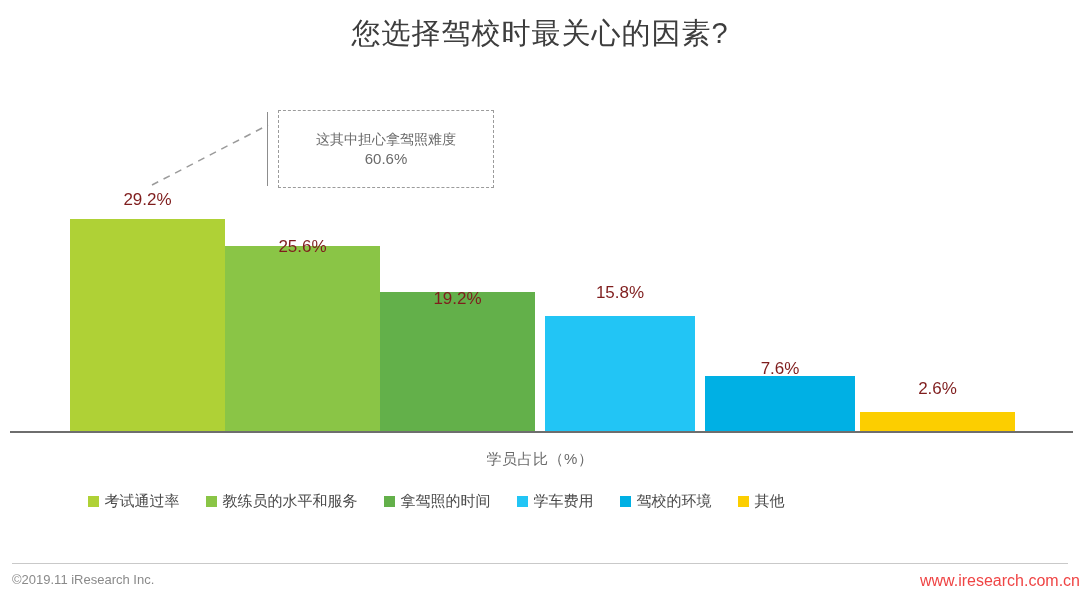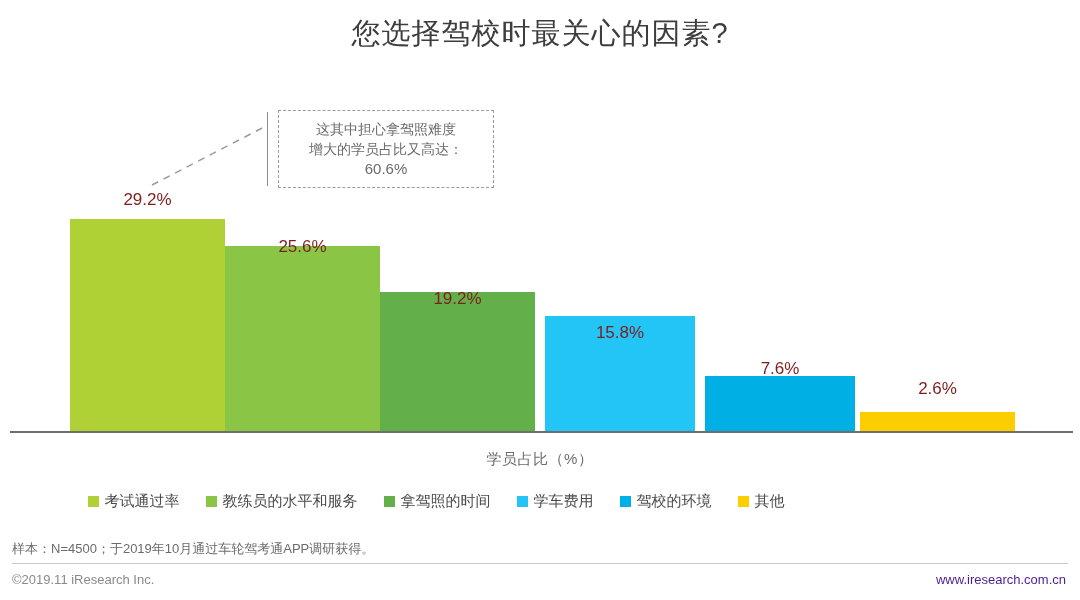--- a/index.html
+++ b/index.html
@@ -122,60 +122,59 @@
   }
   .copyright {
     position: absolute;
     left: 12px; top: 572px;
     font-size: 13px;
     color: #8a8a8a;
     white-space: nowrap;
   }
   .site {
     position: absolute;
-    right: 14px; top: 572px;
-    font-size: 13px;
-    color: #4c1d95;
+    right: 0; top: 572px;
+    font-size: 16px;
+    color: #ef4444;
     white-space: nowrap;
   }
 </style>
 </head>
 <body>
 
 <div id="root">
 
   <div class="title">您选择驾校时最关心的因素?</div>
 
   <div class="plot">
     <div id="bars-layer">
         <div class="bar" style="left: 70px; width: 155px; height: 212px; background: rgb(175, 209, 54);"></div>
         <div class="bar-label" style="left: 70px; top: 190px; width: 155px;">29.2%</div>
         <div class="bar" style="left: 225px; width: 155px; height: 185px; background: rgb(138, 197, 70);"></div>
         <div class="bar-label" style="left: 225px; top: 237px; width: 155px;">25.6%</div>
         <div class="bar" style="left: 380px; width: 155px; height: 139px; background: rgb(99, 176, 74);"></div>
         <div class="bar-label" style="left: 380px; top: 257px; width: 155px; margin-top: 32px;">19.2%</div>
         <div class="bar" style="left: 545px; width: 150px; height: 115px; background: rgb(34, 197, 245);"></div>
-        <div class="bar-label" style="left: 545px; top: 283px; width: 150px; margin-top: 40px;">15.8%</div>
+        <div class="bar-label" style="left: 545px; top: 283px; width: 150px;">15.8%</div>
         <div class="bar" style="left: 705px; width: 150px; height: 55px; background: rgb(0, 176, 228);"></div>
         <div class="bar-label" style="left: 705px; top: 343px; width: 150px; margin-top: 16px;">7.6%</div>
         <div class="bar" style="left: 860px; width: 155px; height: 19px; background: rgb(252, 206, 0);"></div>
         <div class="bar-label" style="left: 860px; top: 379px; width: 155px;">2.6%</div>
       </div>
     <div class="axis-line"></div>
     <div class="axis-title">学员占比（%）</div>
   </div>
 
   <svg class="leader" viewBox="0 0 125 85" width="125" height="85">
     <path d="M2 80 L118 20" stroke="#9b9b9b" stroke-width="1.5" stroke-dasharray="7,6" fill="none"></path>
   </svg>
   <div class="callout-stem"></div>
 
   <div class="callout-box">
     <div class="callout-line">这其中担心拿驾照难度</div>
-    <div class="callout-line">增大的学员占比又高达：</div>
     <div class="callout-value">60.6%</div>
   </div>
 
   <div class="legend" id="legend">
       <div class="legend-item">
         <span class="legend-swatch" style="background: rgb(175, 209, 54);"></span>
         <span class="legend-label">考试通过率</span>
       </div>
       <div class="legend-item">
         <span class="legend-swatch" style="background: rgb(138, 197, 70);"></span>
@@ -192,18 +191,17 @@
       <div class="legend-item">
         <span class="legend-swatch" style="background: rgb(0, 176, 228);"></span>
         <span class="legend-label">驾校的环境</span>
       </div>
       <div class="legend-item">
         <span class="legend-swatch" style="background: rgb(252, 206, 0);"></span>
         <span class="legend-label">其他</span>
       </div>
     </div>
 
-  <div class="note">样本：N=4500；于2019年10月通过车轮驾考通APP调研获得。</div>
   <div class="rule"></div>
   <div class="copyright">©2019.11 iResearch Inc.</div>
   <div class="site">www.iresearch.com.cn</div>
 
 </div>
 
 </body></html>

